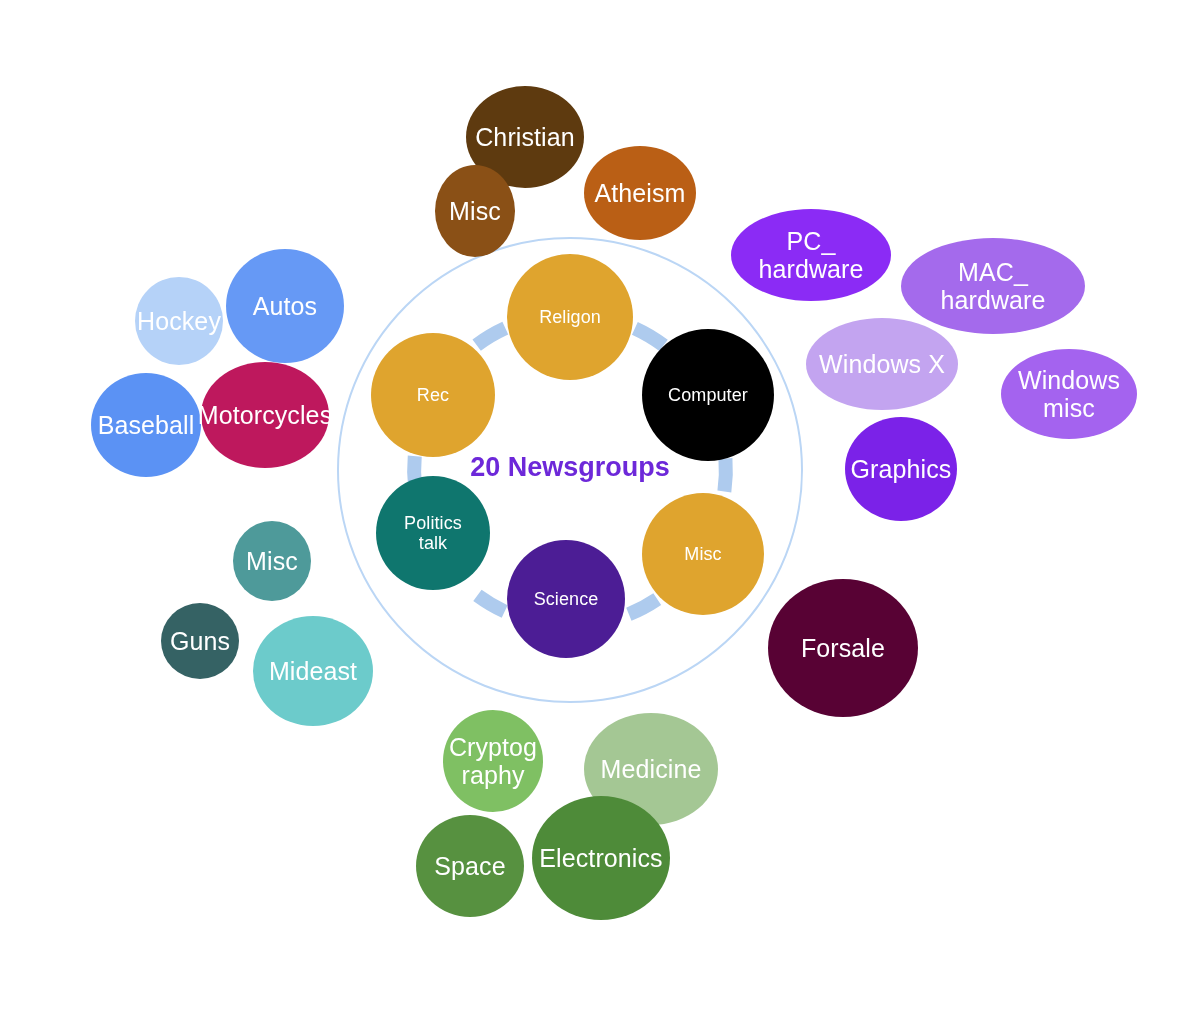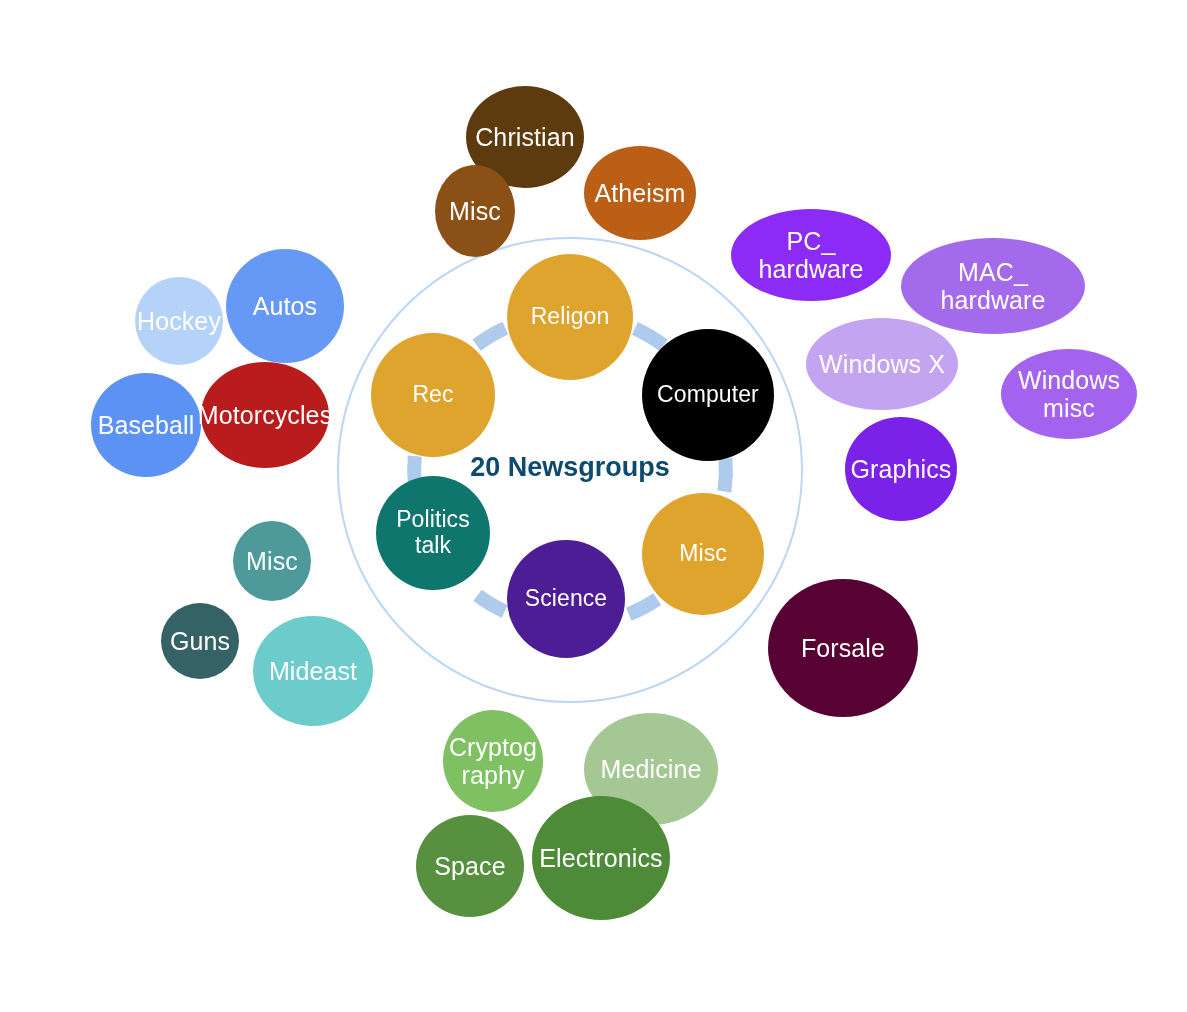--- a/index.html
+++ b/index.html
@@ -33,28 +33,28 @@
     justify-content: center;
     text-align: center;
     color: #ffffff;
     box-sizing: border-box;
     line-height: 1.12;
     letter-spacing: 0.1px;
     white-space: pre-line;
     padding: 2px;
   }
   .core-bubble {
-    font-size: 23px;
+    font-size: 18px;
   }
   .leaf-bubble {
     font-size: 25px;
   }
   #center-title {
     position: absolute;
-    color: #0c4a6e;
+    color: #6d28d9;
     font-weight: bold;
     font-size: 27px;
     white-space: nowrap;
     text-align: center;
   }
 </style>
 </head>
 <body>
 
 <div id="canvas">
@@ -72,21 +72,21 @@
       <div class="bubble leaf-bubble" style="left: 435px; top: 165px; width: 80px; height: 92px; background: rgb(138, 80, 22);"><span>Misc</span></div>
       <div class="bubble leaf-bubble" style="left: 584px; top: 146px; width: 112px; height: 94px; background: rgb(186, 95, 21);"><span>Atheism</span></div>
       <div class="bubble leaf-bubble" style="left: 731px; top: 209px; width: 160px; height: 92px; background: rgb(139, 43, 245);"><span>PC_ hardware</span></div>
       <div class="bubble leaf-bubble" style="left: 901px; top: 238px; width: 184px; height: 96px; background: rgb(164, 106, 236);"><span>MAC_ hardware</span></div>
       <div class="bubble leaf-bubble" style="left: 806px; top: 318px; width: 152px; height: 92px; background: rgb(195, 164, 240);"><span>Windows X</span></div>
       <div class="bubble leaf-bubble" style="left: 953px; top: 349px; width: 136px; height: 90px; background: rgb(164, 99, 239); margin-left: 48px;"><span>Windows misc</span></div>
       <div class="bubble leaf-bubble" style="left: 845px; top: 417px; width: 112px; height: 104px; background: rgb(123, 34, 232);"><span>Graphics</span></div>
       <div class="bubble leaf-bubble" style="left: 135px; top: 277px; width: 88px; height: 88px; background: rgb(181, 210, 248);"><span>Hockey</span></div>
       <div class="bubble leaf-bubble" style="left: 226px; top: 249px; width: 118px; height: 114px; background: rgb(102, 153, 245);"><span>Autos</span></div>
       <div class="bubble leaf-bubble" style="left: 91px; top: 373px; width: 110px; height: 104px; background: rgb(91, 146, 244);"><span>Baseball</span></div>
-      <div class="bubble leaf-bubble" style="left: 201px; top: 362px; width: 128px; height: 106px; background: #b91c1c;"><span>Motorcycles</span></div>
+      <div class="bubble leaf-bubble" style="left: 201px; top: 362px; width: 128px; height: 106px; background: #be185d;"><span>Motorcycles</span></div>
       <div class="bubble leaf-bubble" style="left: 233px; top: 521px; width: 78px; height: 80px; background: rgb(78, 154, 154);"><span>Misc</span></div>
       <div class="bubble leaf-bubble" style="left: 161px; top: 603px; width: 78px; height: 76px; background: rgb(53, 98, 100);"><span>Guns</span></div>
       <div class="bubble leaf-bubble" style="left: 253px; top: 616px; width: 120px; height: 110px; background: rgb(108, 203, 203);"><span>Mideast</span></div>
       <div class="bubble leaf-bubble" style="left: 443px; top: 710px; width: 100px; height: 102px; background: rgb(127, 192, 99);"><span>Cryptog
 raphy</span></div>
       <div class="bubble leaf-bubble" style="left: 584px; top: 713px; width: 134px; height: 112px; background: rgb(164, 199, 148);"><span>Medicine</span></div>
       <div class="bubble leaf-bubble" style="left: 416px; top: 815px; width: 108px; height: 102px; background: rgb(87, 145, 64);"><span>Space</span></div>
       <div class="bubble leaf-bubble" style="left: 532px; top: 796px; width: 138px; height: 124px; background: rgb(78, 139, 57);"><span>Electronics</span></div>
       <div class="bubble leaf-bubble" style="left: 768px; top: 579px; width: 150px; height: 138px; background: rgb(88, 2, 52);"><span>Forsale</span></div>
       <div class="bubble core-bubble" style="left: 507px; top: 254px; width: 126px; height: 126px; background: rgb(223, 164, 46);"><span>Religon</span></div>

